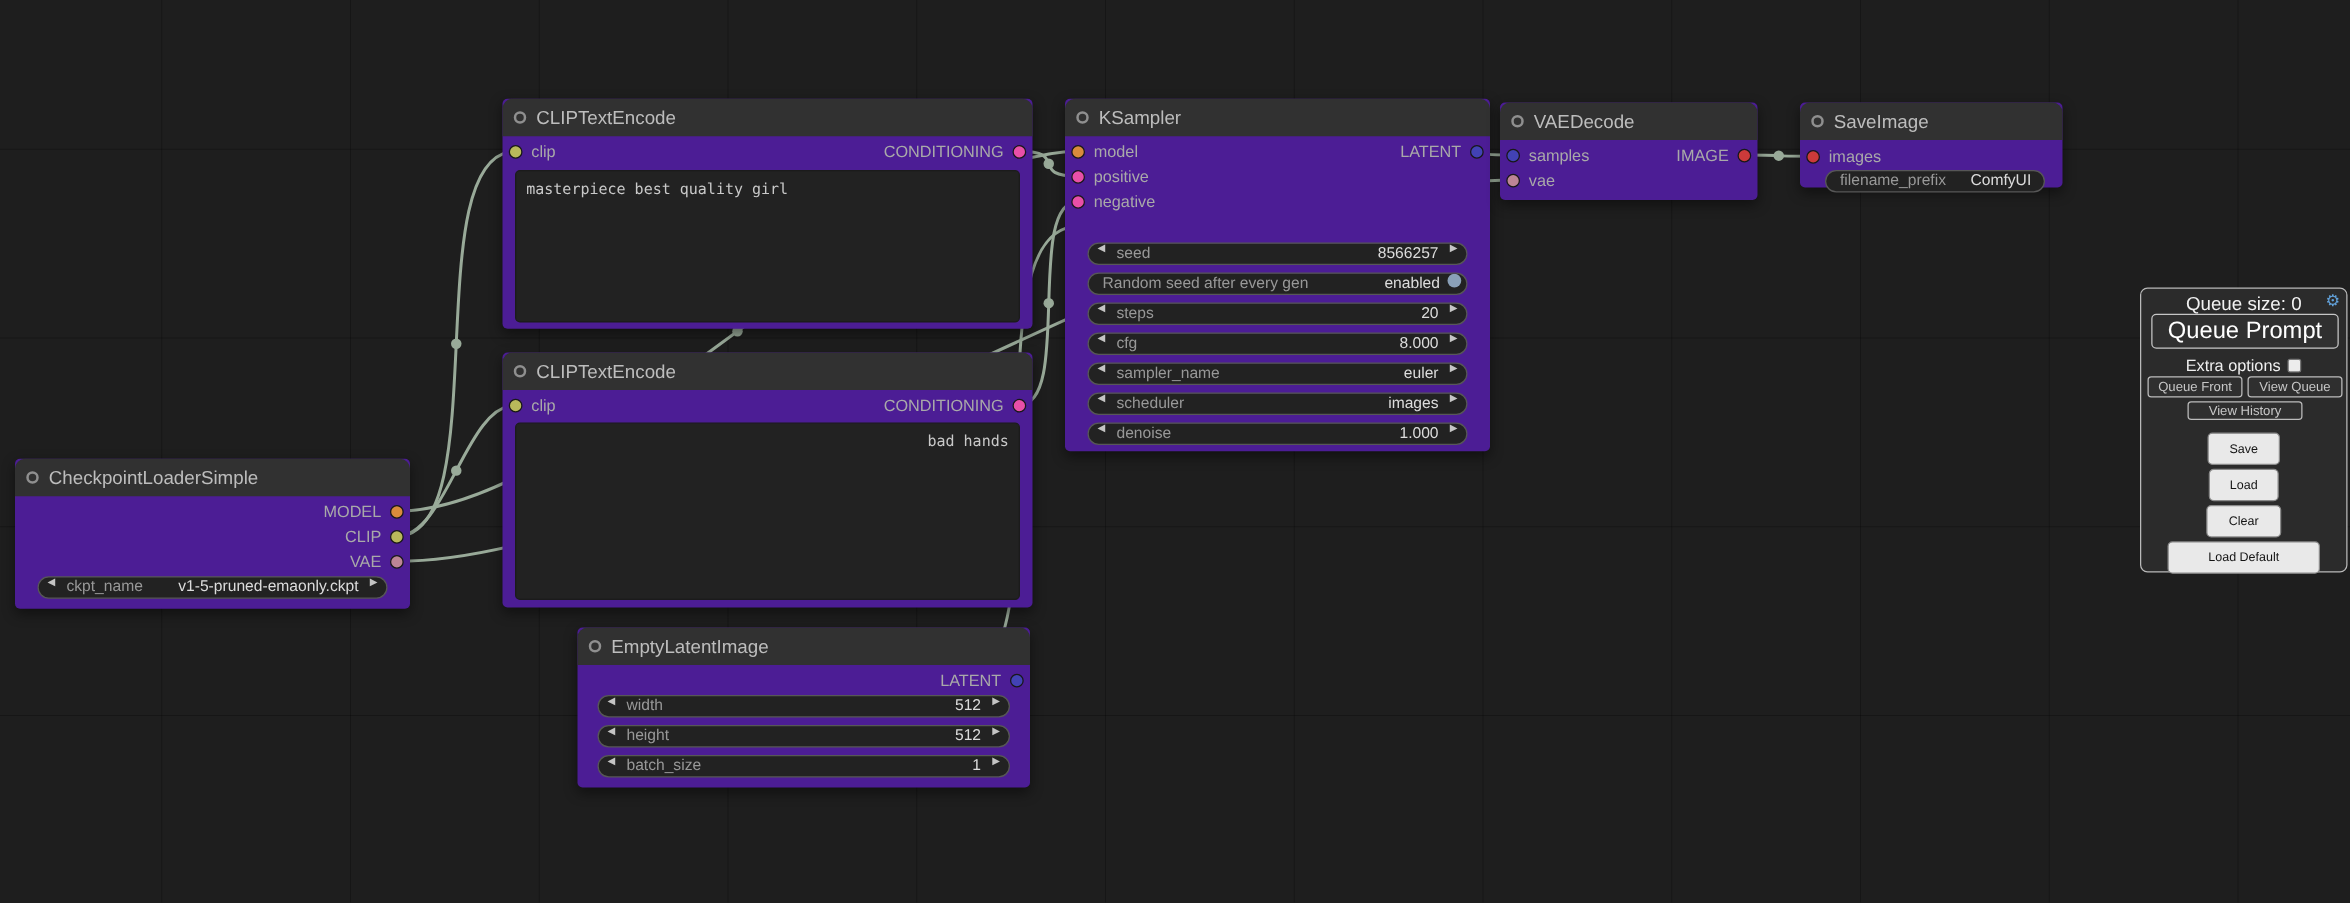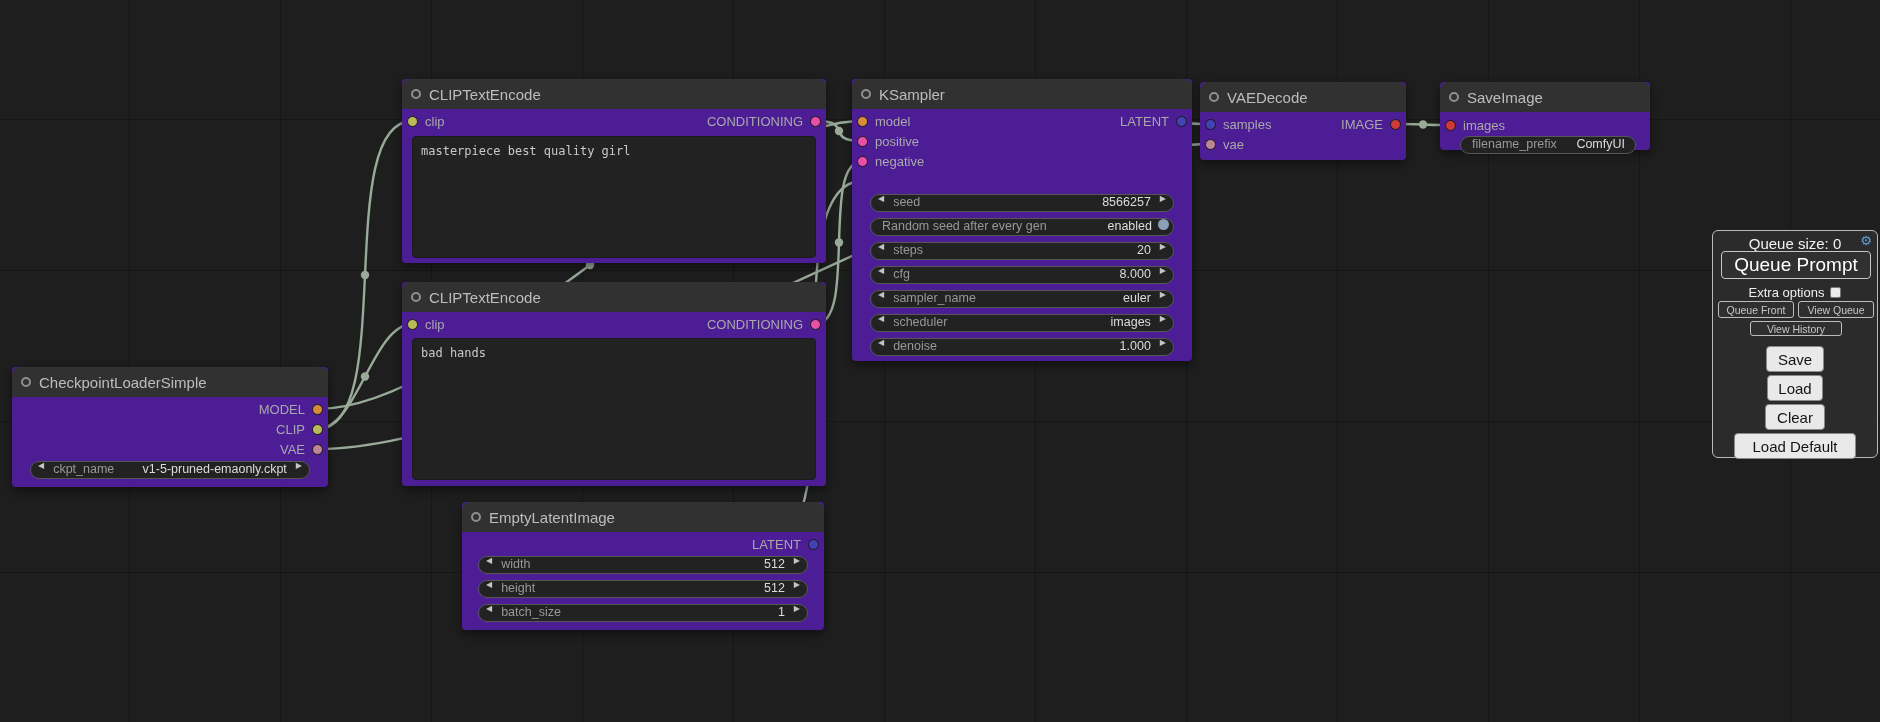--- a/index.html
+++ b/index.html
@@ -65,21 +65,21 @@
   .btn-queue{position:absolute;left:8px;top:20px;width:150px;height:28px;
         background:#303030;border:1px solid #c6c6c6;border-radius:4px;color:#fff;
         font-size:19px;font-family:inherit;cursor:pointer}
   .extra{position:absolute;top:53px;left:0;right:0;height:16px;font-size:13px;color:#efefef;
         display:flex;justify-content:center;align-items:center;gap:6px}
   .checkbox{width:11px;height:11px;background:#ececec;border:1px solid #777;border-radius:2px;
         display:inline-block;cursor:pointer}
   .btn-small{position:absolute;background:#2f2f2f;border:1px solid #bdbdbd;border-radius:3px;
         color:#c7c7c7;font-size:10.5px;height:17px;font-family:inherit;padding:0 2px;cursor:pointer}
   .btn-light{position:absolute;left:50%;transform:translateX(-50%);background:#e9e9e9;
-        border:1px solid #8a8a8a;border-radius:4px;color:#141414;font-size:15px;height:26px;
+        border:1px solid #8a8a8a;border-radius:4px;color:#141414;font-size:10px;height:26px;
         font-family:inherit;padding:0 8px;cursor:pointer}
 </style>
 </head>
 <body>
 
 <svg id="links-svg">
     <path d="M 317.5 409 C 471.6040638659474 409, 708.3959361340526 121, 862.5 121" class="link-path" stroke="#99AA99"></path>
     <circle cx="589.9998779296875" cy="265.0000915527344" r="4.2" fill="#99AA99"></circle>
     <path d="M 317.5 429 C 398.07954144818643 429, 331.92045855181357 121, 412.5 121" class="link-path" stroke="#99AA99"></path>
     <circle cx="365" cy="274.9999084472656" r="4.2" fill="#99AA99"></circle>
@@ -146,21 +146,21 @@
     <span class="node-title">CLIPTextEncode</span>
   </div>
   <div class="slot in" style="top:42px">
     <span class="port" style="background-color: rgb(185, 185, 91);"></span>
     <span class="slot-label">clip</span>
   </div>
   <div class="slot out" style="top:42px">
     <span class="slot-label">CONDITIONING</span>
     <span class="port" style="background-color: rgb(232, 79, 168);"></span>
   </div>
-  <textarea class="node-text" style="left: 10px; top: 56px; width: 404px; height: 142px;" spellcheck="false">bad hands</textarea>
+  <textarea class="node-text" style="left: 10px; top: 56px; width: 404px; height: 142px; text-align: right;" spellcheck="false">bad hands</textarea>
 </div>
 
 <div class="node" style="left:462px;top:502px;width:362px;height:128px">
   <div class="node-header">
     <span class="collapse-dot"></span>
     <span class="node-title">EmptyLatentImage</span>
   </div>
   <div class="slot out" style="top:42px">
     <span class="slot-label">LATENT</span>
     <span class="port" style="background-color: rgb(66, 66, 181);"></span>

